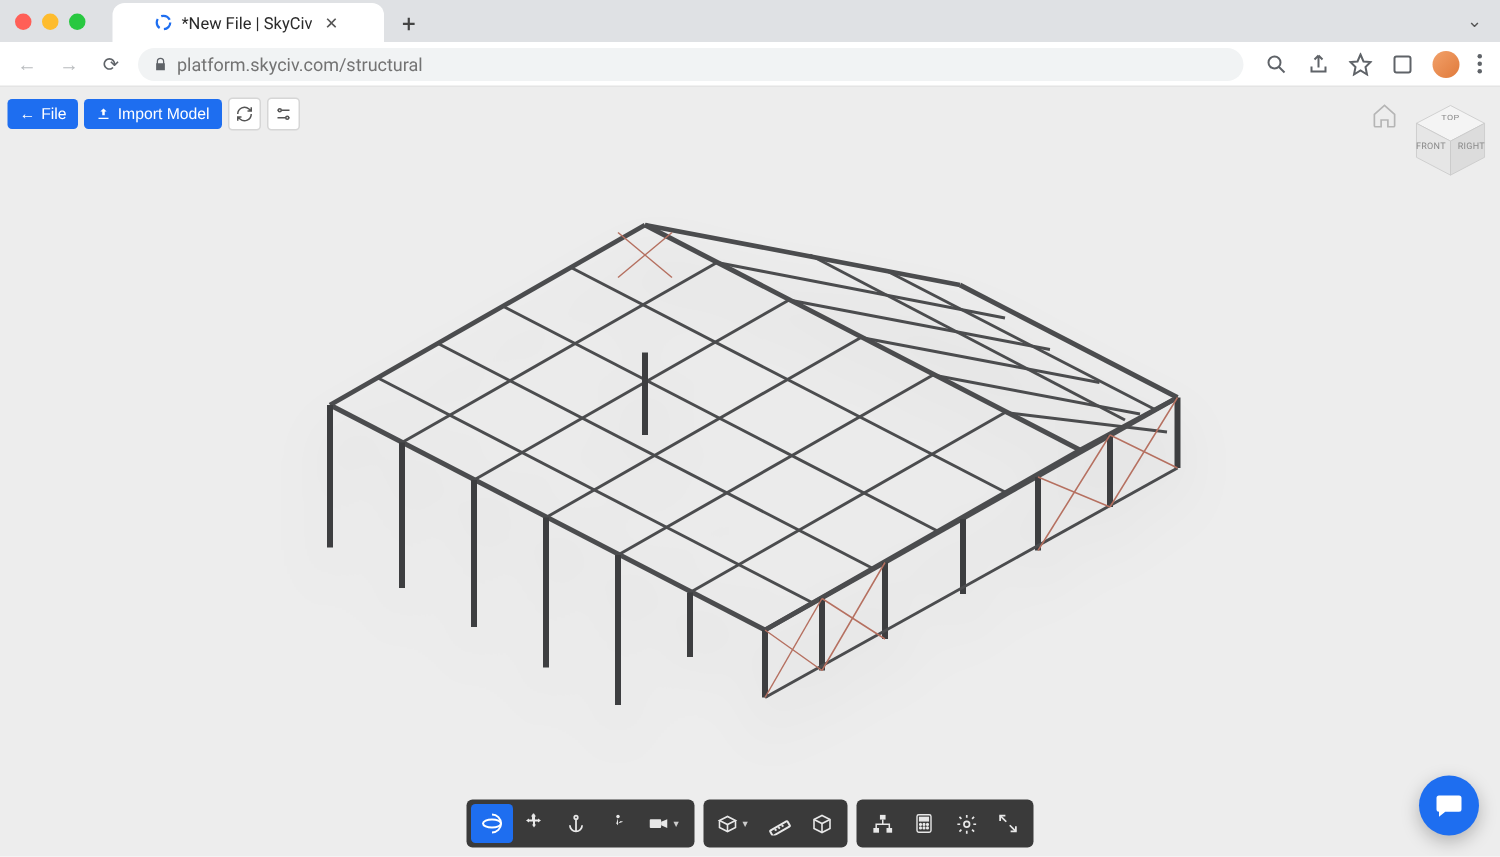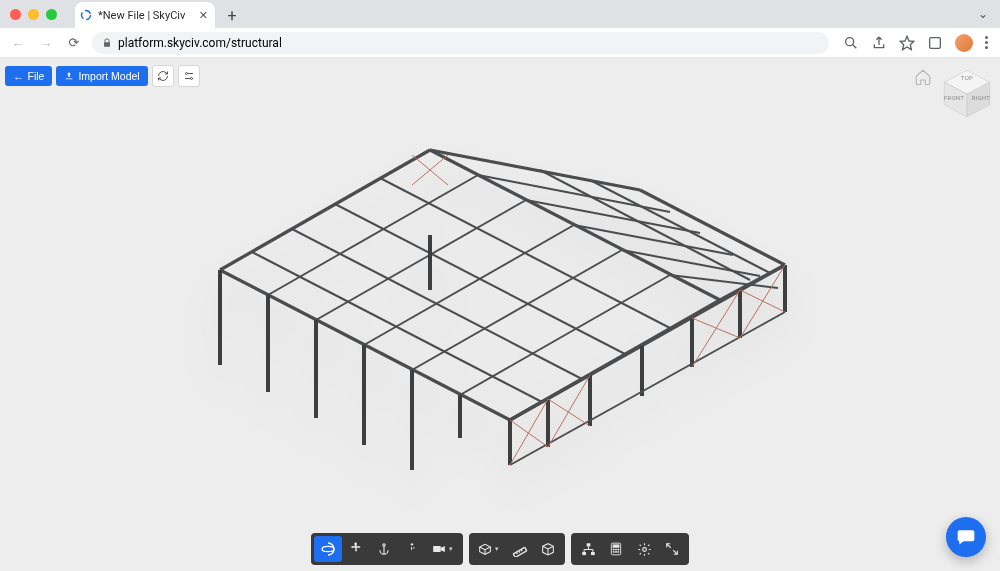--- a/index.html
+++ b/index.html
@@ -7,32 +7,32 @@
     body { display: flex; flex-direction: column; background: #fff; }
 
     
     .chrome-top { height: 28px; background: #dfe1e4; display: flex; align-items: center; position: relative; }
     .traffic { display: flex; gap: 7px; margin-left: 10px; }
     .traffic span { width: 11px; height: 11px; border-radius: 50%; display: block; }
     .traffic .close-dot { background: #ff5f57; }
     .traffic .min-dot { background: #febc2e; }
     .traffic .max-dot { background: #28c840; }
     .tab-strip { display: flex; align-items: flex-end; margin-left: 18px; height: 100%; }
-    .tab { background: #fff; height: 26px; border-radius: 8px 8px 0 0; display: flex; align-items: center; padding: 0 5px; font-size: 11px; color: #2b2b2b; min-width: 140px; gap: 6px; }
+    .tab { background: #fff; height: 26px; border-radius: 8px 8px 0 0; display: flex; align-items: center; padding: 0 28px; font-size: 11px; color: #2b2b2b; min-width: 140px; gap: 6px; }
     .tab .favicon { width: 12px; height: 12px; display:flex; align-items:center; justify-content:center;}
     .tab .title { flex: 1; white-space: nowrap; overflow: hidden; text-overflow: ellipsis; }
     .tab .close-x { color:#555; font-size:11px; padding:0 2px; }
     .newtab { width: 22px; height: 22px; display:flex; align-items:center; justify-content:center; color:#444; font-size:16px; margin-left:6px; margin-bottom:2px;}
     .chevdown { position:absolute; right:12px; color:#555; font-size:12px;}
 
     
     .chrome-url { height: 30px; background: #fff; border-bottom: 1px solid #e4e4e4; display: flex; align-items: center; padding: 0 8px; gap: 8px; }
     .navbtn { width:20px; height:20px; display:flex; align-items:center; justify-content:center; color:#5f6368; font-size:13px; }
     .navbtn.disabled { color:#b8bbbe; }
-    .urlbox { flex:1; height:22px; background:#f1f3f4; border-radius:18px; display:flex; align-items:center; padding:0 10px; font-size:12px; color:#000000; gap:6px; }
+    .urlbox { flex:1; height:22px; background:#f1f3f4; border-radius:18px; display:flex; align-items:center; padding:0 10px; font-size:12px; color:#737373; gap:6px; }
     .urlbox .lock { color:#5f6368; font-size:10px; }
     .righticons { display:flex; align-items:center; gap:12px; color:#5f6368; font-size:13px; margin-left:6px; margin-right:4px;}
     .avatar { width:18px; height:18px; border-radius:50%; background: linear-gradient(135deg,#f2a16a,#e07a3b); }
     .kebab { display:flex; flex-direction:column; gap:2px;}
     .kebab b{width:3px;height:3px;border-radius:50%;background:#5f6368;display:block;}
 
     
     .viewport { flex:1; position:relative; background:#ededed; overflow:hidden; }
 
     

